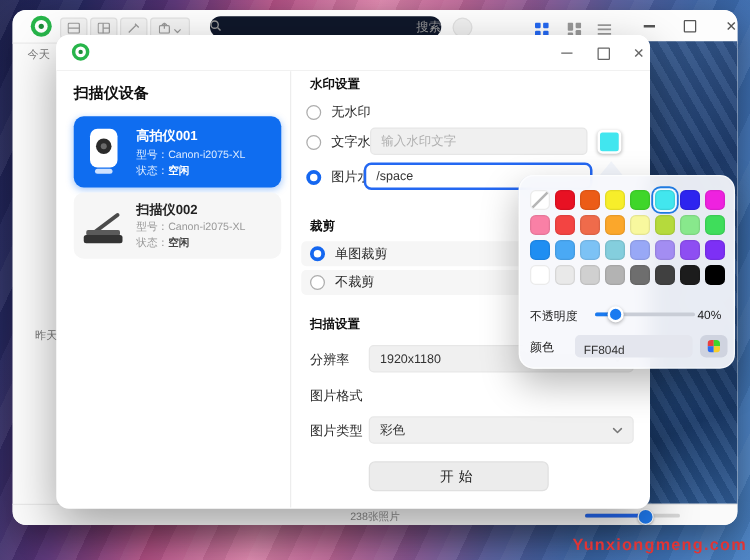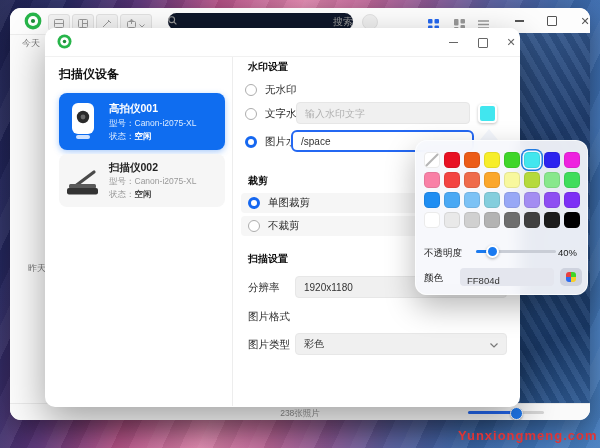--- a/index.html
+++ b/index.html
@@ -294,20 +294,21 @@
     <div class="abs fieldlabel" style="left:203px;top:282px;">图片格式</div>
 
     <div class="abs fieldlabel" style="left:203px;top:310px;">图片类型</div>
     <div class="abs selectbox" style="top:305px;">
       <span>彩色</span>
       <span><svg width="8" height="5" viewBox="0 0 8 5">
             <path d="M0.5 0.5 L4 4 L7.5 0.5" fill="none" stroke="#777" stroke-width="1.2"></path>
           </svg></span>
     </div>
 
+    <div class="abs startbtn">开始</div>
   </div>
 
   <div class="abs popup-arrow"></div>
   <div class="abs popup">
     <div class="abs swatchgrid">
         <div class="swatch none"></div>
         <div class="swatch" style="background: rgb(232, 17, 35);"></div>
         <div class="swatch" style="background: rgb(236, 92, 23);"></div>
         <div class="swatch" style="background: rgb(247, 238, 42);"></div>
         <div class="swatch" style="background: rgb(63, 214, 42);"></div>

